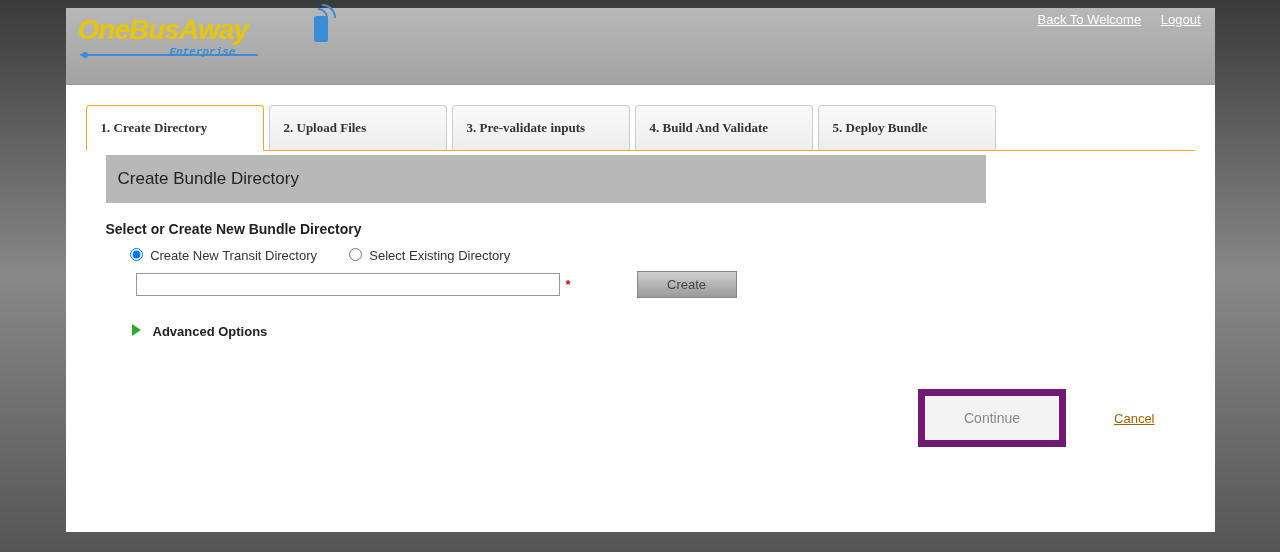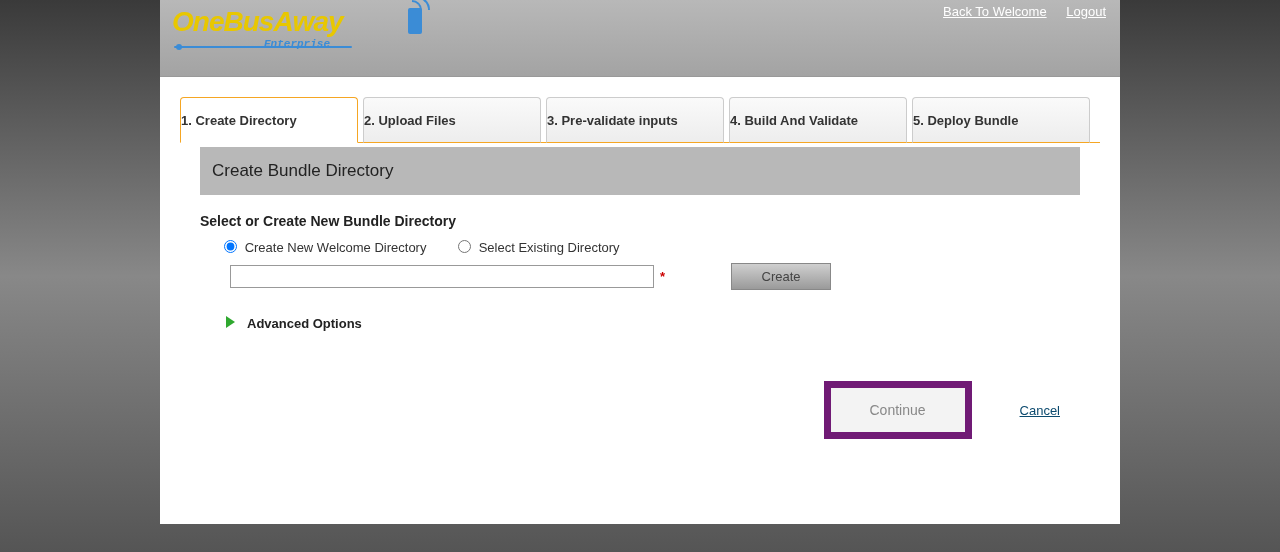--- a/index.html
+++ b/index.html
@@ -1,52 +1,52 @@
 <!DOCTYPE html>
 <html><head>
 <meta charset="utf-8">
 <style>
 *{box-sizing:border-box;margin:0;padding:0}
 body{background:linear-gradient(to bottom,#3a3a3a 0%,#888 50%,#555 100%);min-height:552px;font-family:Arial,Helvetica,sans-serif;font-size:13px;color:#333}
-.page{width:960px;margin:0 auto;background:#fff;min-height:524px}
+.page{width:1149px;margin:8px auto;background:#fff;min-height:524px}
 .header{height:77px;background:linear-gradient(to bottom,#b8b8b8 0%,#a3a3a3 100%);position:relative;border-bottom:1px solid #999}
 .logo{position:absolute;left:12px;top:6px;font-family:"Trebuchet MS",sans-serif;font-size:28px;font-weight:bold;font-style:italic;letter-spacing:-1px}
 .logo .one{color:#e8c700}
 .logo .bus{color:#e8c700}
 .logo .away{color:#e8c700}
 .logo-ent{position:absolute;left:14px;top:38px;width:246px;text-align:center;color:#3b8cd6;font-family:Liberation Mono, monospace;font-size:11px;font-style:italic;font-weight:bold}
 .logo-ent::before{content:"";position:absolute;left:0;top:8px;width:178px;height:2px;background:#3b8cd6;border-radius:2px}
 .logo-ent::after{content:"";position:absolute;left:2px;top:6px;width:6px;height:6px;background:#3b8cd6;border-radius:50%}
 .logo-icon{position:absolute;left:248px;top:0;font-family:"Trebuchet MS",sans-serif}
 .logo-phone{display:inline-block;width:14px;height:26px;background:#3b8cd6;border-radius:2px;position:relative;top:8px}
 .logo-signal1{position:absolute;left:252px;top:0;width:10px;height:10px;border:2px solid #3b8cd6;border-left:none;border-bottom:none;border-radius:0 12px 0 0}
 .logo-signal2{position:absolute;left:256px;top:-4px;width:14px;height:14px;border:2px solid #3b8cd6;border-left:none;border-bottom:none;border-radius:0 16px 0 0}
 .header-links{position:absolute;right:14px;top:4px}
 .header-links a{color:#fff;text-decoration:underline;font-size:13px;margin-left:16px;cursor:pointer}
 .content{padding:20px 20px 0 20px;background:#fff}
 h1{font-family:"Trebuchet MS",sans-serif;font-weight:normal;font-size:24px;color:#2c2c2c;margin-bottom:10px}
 .tabs{display:flex;gap:5px;border-bottom:1px solid #f5a623;position:relative}
-.tab{flex:0 0 178px;height:46px;background:linear-gradient(to bottom,#fafafa 0%,#ededed 100%);border:1px solid #ccc;border-bottom:1px solid #f5a623;display:flex;align-items:center;font-family:Liberation Sans, sans-serif;font-weight:bold;font-size:13px;color:#333;cursor:pointer;border-radius:4px 4px 0 0;margin-bottom:-1px}
+.tab{flex:0 0 178px;height:46px;background:linear-gradient(to bottom,#fafafa 0%,#ededed 100%);border:1px solid #ccc;border-bottom:1px solid #f5a623;display:flex;align-items:center;padding-left:14px;font-family:Liberation Serif, serif;font-weight:bold;font-size:13px;color:#333;cursor:pointer;border-radius:4px 4px 0 0;margin-bottom:-1px}
 .tab.active{background:#fff;border:1px solid #f5a623;border-bottom:1px solid #fff}
 .panel{border:none;padding:4px 0 0 0;background:#fff}
 .section-head{background:#b8b8b8;padding:14px 12px;font-family:"Trebuchet MS",sans-serif;font-size:17px;font-weight:normal;color:#222;margin:0 0 18px 20px;width:880px}
 h3{font-family:"Trebuchet MS",sans-serif;font-size:14px;font-weight:bold;color:#222;margin:0 0 10px 20px}
 .radios{margin:0 0 8px 44px;font-size:13px}
 .radios label{margin-right:28px;cursor:pointer}
 .radios input{position:relative;top:1px;margin-right:4px}
 .input-row{margin:0 0 26px 50px;display:flex;align-items:center;gap:6px}
 .input-row input[type=text]{width:424px;height:23px;border:1px solid #999;padding:2px 4px;font-size:13px}
 .req{color:#c00;font-weight:bold}
 .create-btn{margin-left:60px;width:100px;height:27px;background:linear-gradient(to bottom,#cfcfcf 0%,#9a9a9a 100%);border:1px solid #888;color:#444;font-size:13px;cursor:pointer}
 .advanced{margin:0 0 50px 46px;display:flex;align-items:flex-start;gap:12px;cursor:pointer}
 .adv-arrow{width:0;height:0;border-top:6px solid transparent;border-bottom:6px solid transparent;border-left:9px solid #2fa82f}
 .advanced span{font-family:"Trebuchet MS",sans-serif;font-weight:bold;font-size:13px;color:#222}
 .actions{display:flex;align-items:center;justify-content:flex-end;gap:48px;padding:0 40px 24px 0}
 .continue-btn{width:148px;height:58px;background:#f3f3f3;border:7px solid #701a75;color:#888;font-size:14px;cursor:pointer}
-.cancel{color:#0c4a6e;text-decoration:underline;font-size:13px;cursor:pointer}
+.cancel{color:#a16207;text-decoration:underline;font-size:13px;cursor:pointer}
 </style>
 </head>
 <body>
 
 <div class="page">
   <div class="header">
     <div class="logo">
       <span class="one">One</span><span class="bus">Bus</span><span class="away">Away</span>
     </div>
     <div class="logo-icon"><span class="logo-phone"></span></div>
@@ -70,21 +70,21 @@
     </div>
 
     <div class="panel">
       <div class="section-head">Create Bundle Directory</div>
 
       <h3>Select or Create New Bundle Directory</h3>
 
       <div class="radios">
         <label>
           <input type="radio" name="dirmode" checked="" style="">
-          <span>Create New Welcome Directory</span>
+          <span>Create New Transit Directory</span>
         </label>
         <label>
           <input type="radio" name="dirmode" style="">
           <span>Select Existing Directory</span>
         </label>
       </div>
 
       <div class="input-row">
         <input type="text" value="" style="">
         <span class="req">*</span>

